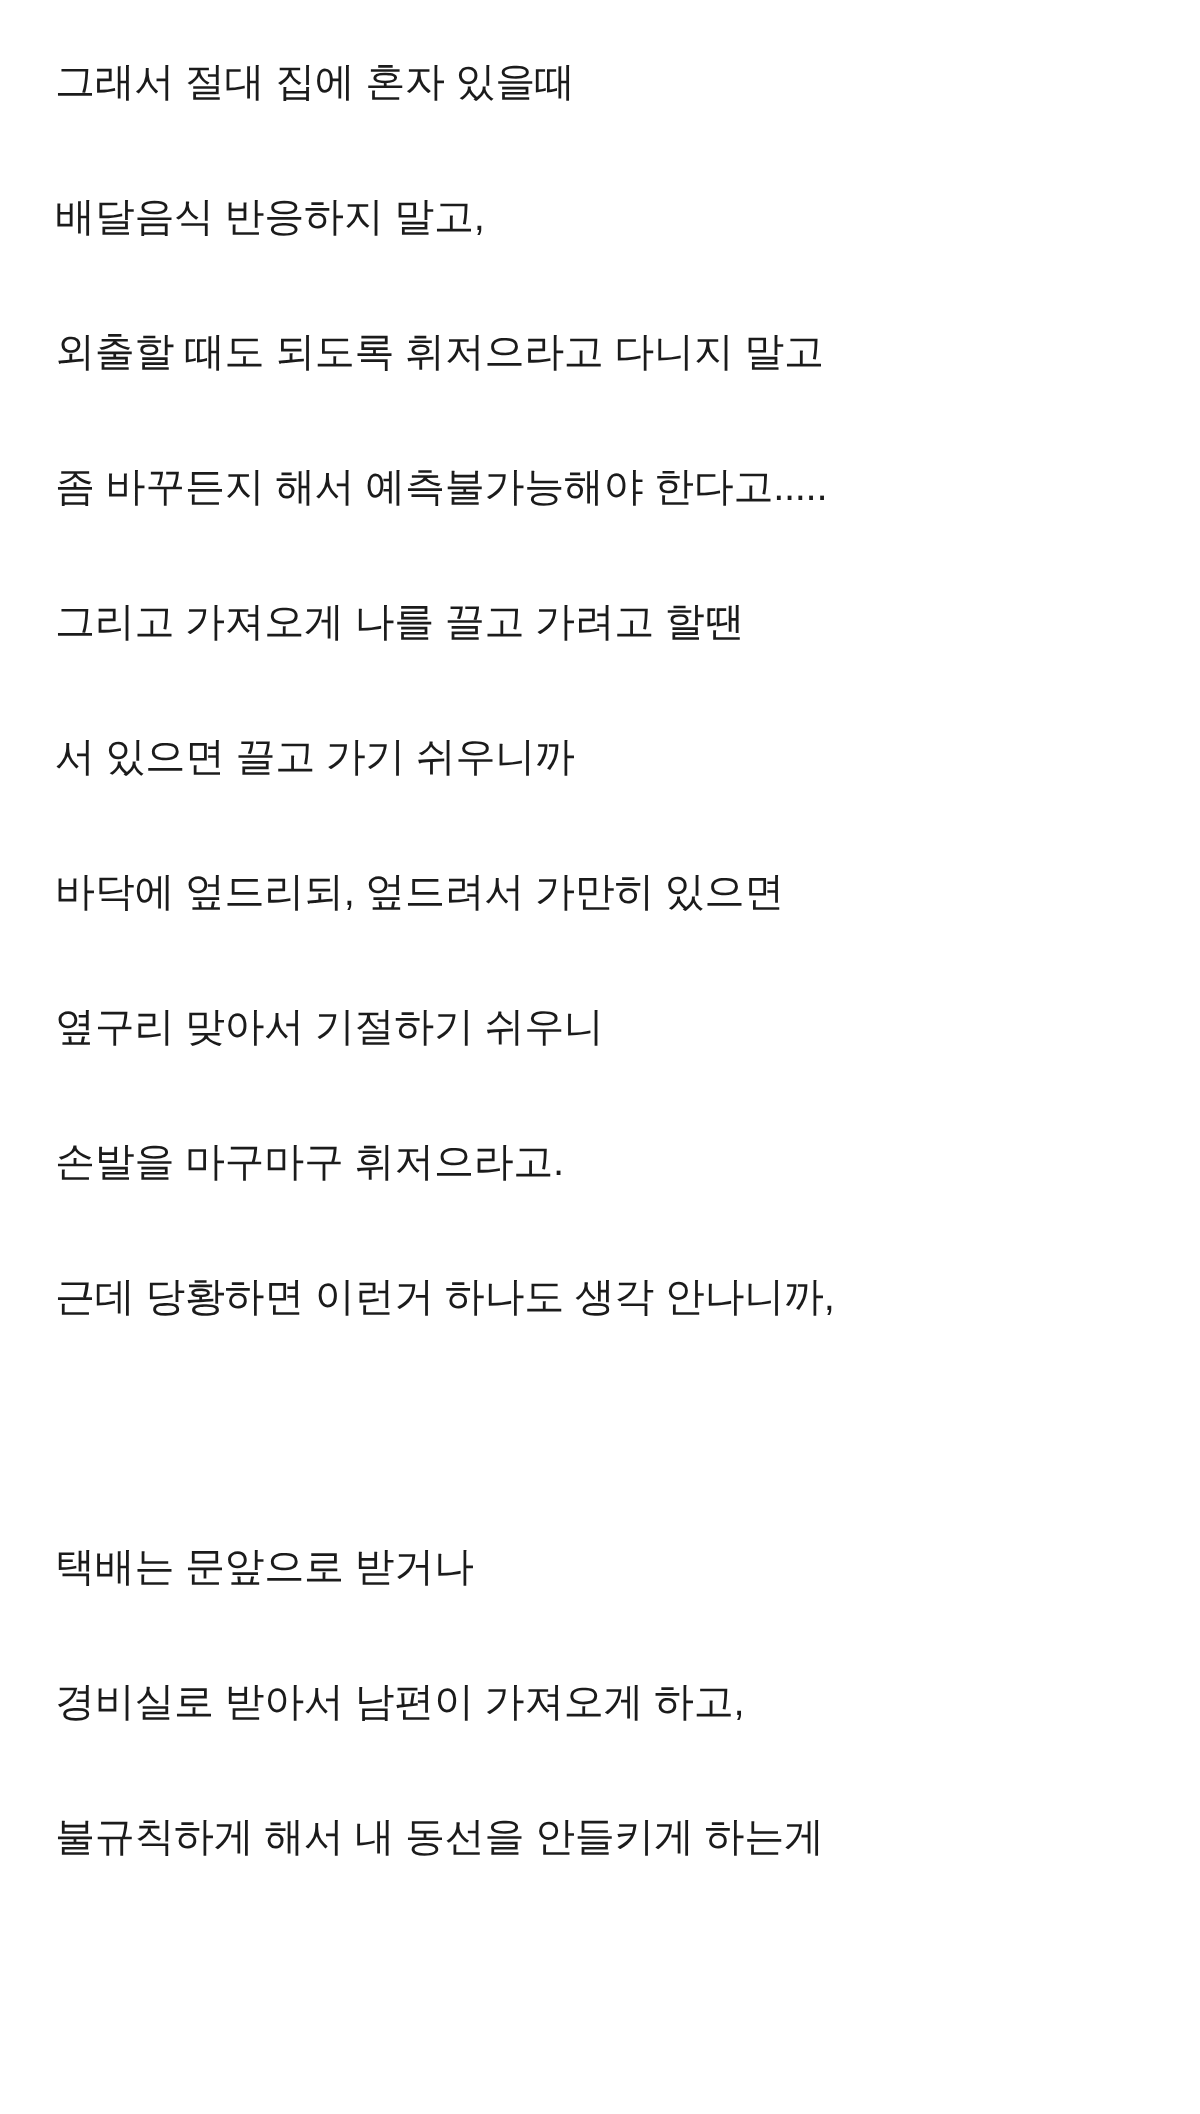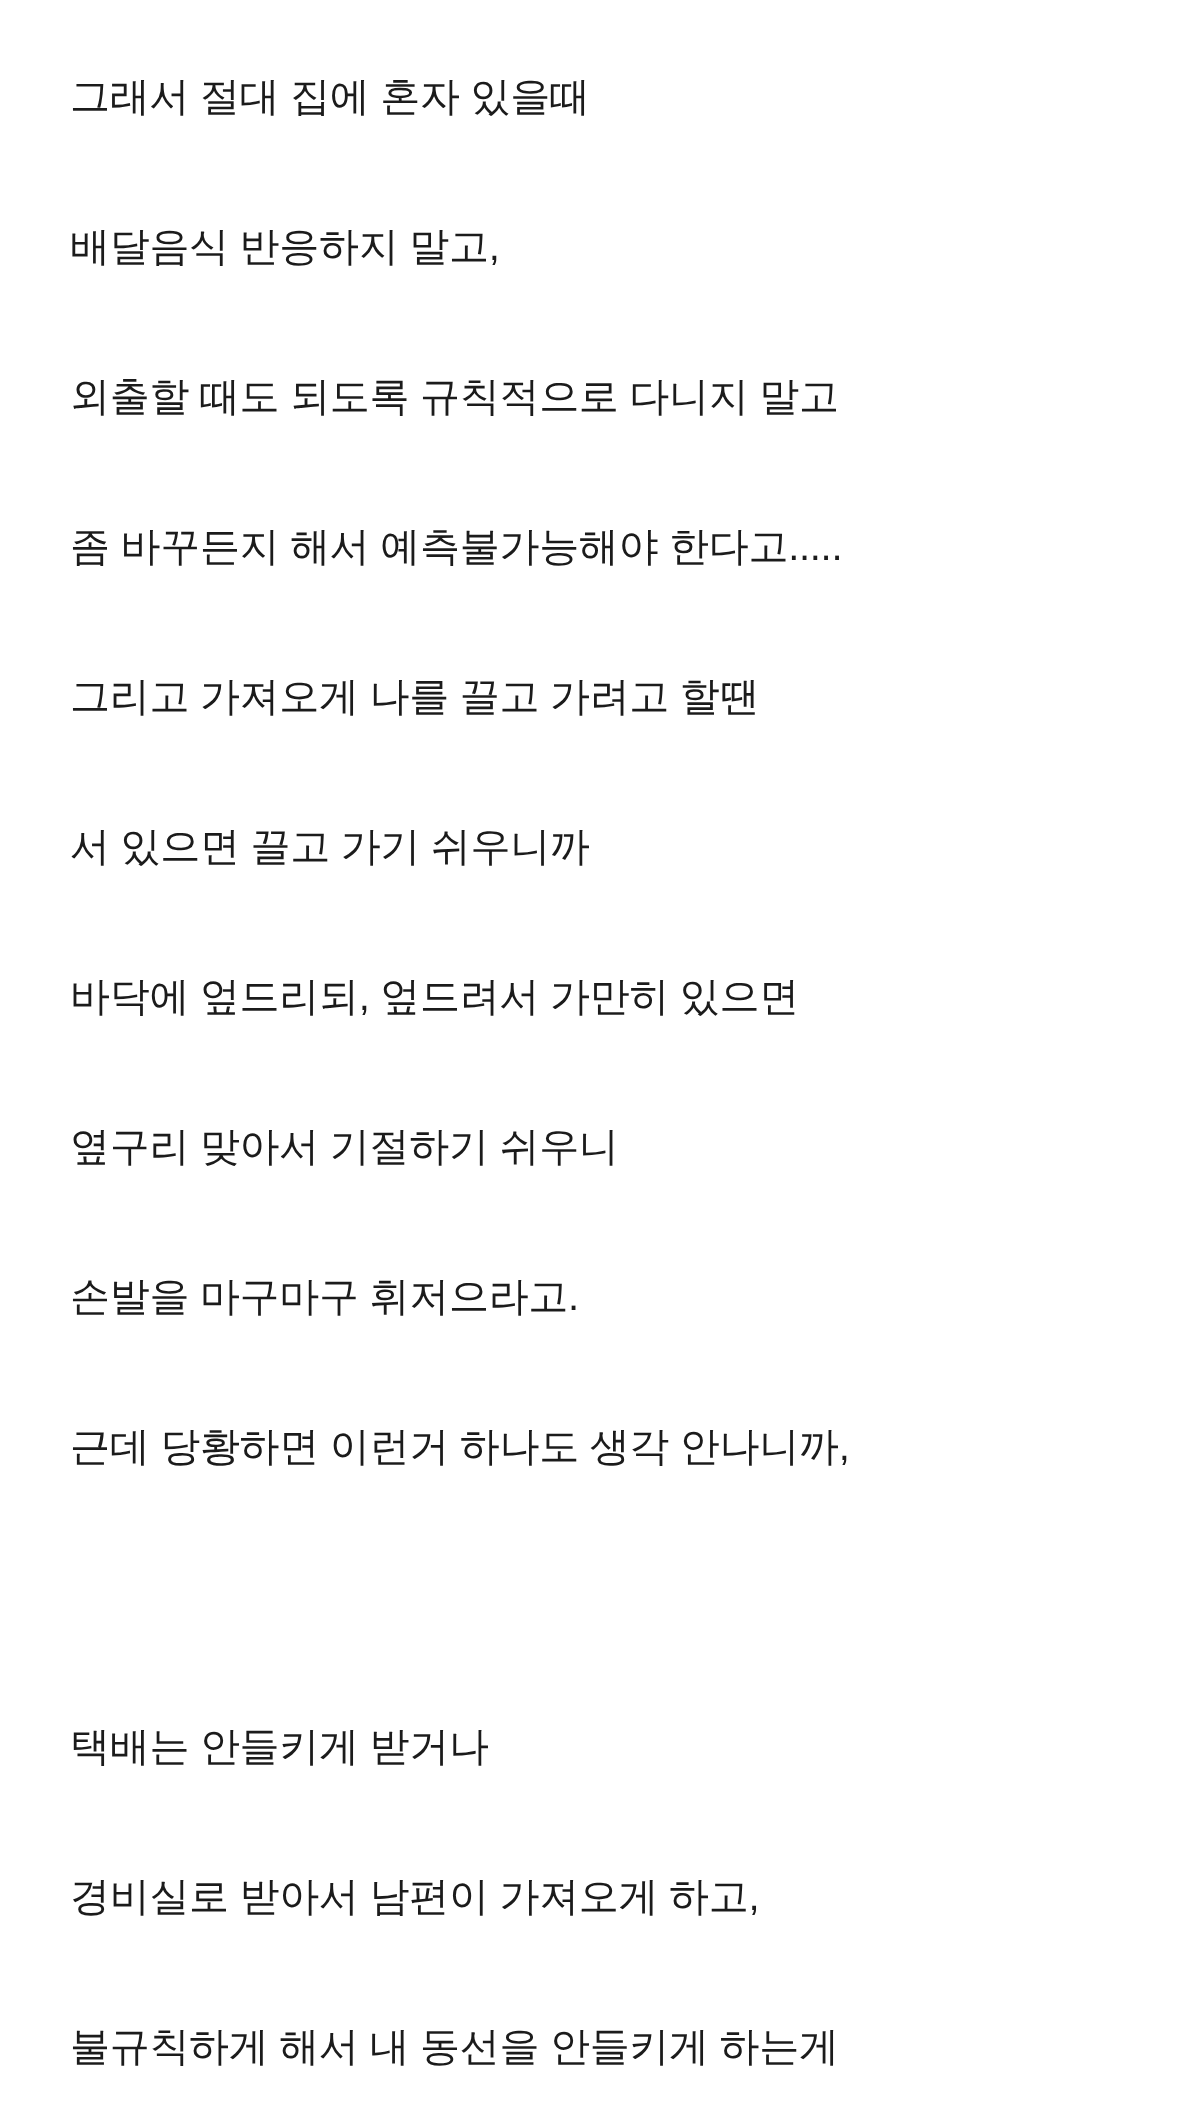--- a/index.html
+++ b/index.html
@@ -23,44 +23,44 @@
   }
   .text-body {
     display: block;
   }
   .para {
     font-size: 40px;
     line-height: 1.18;
     letter-spacing: -0.3px;
     font-weight: 400;
     color: #1b1b1b;
-    margin: 15px;
+    margin: 0;
     padding: 0;
     height: 135px;
     display: flex;
     align-items: center;
     white-space: pre-wrap;
   }
   .para.blank {
     height: 135px;
   }
 </style>
 </head>
 <body>
 
 <div class="page">
   <article class="text-body">
     <p class="para">그래서 절대 집에 혼자 있을때</p>
     <p class="para">배달음식 반응하지 말고,</p>
-    <p class="para">외출할 때도 되도록 규칙적으로 다니지 말고</p>
+    <p class="para">외출할 때도 되도록 휘저으라고 다니지 말고</p>
     <p class="para">좀 바꾸든지 해서 예측불가능해야 한다고.....</p>
     <p class="para">그리고 가져오게 나를 끌고 가려고 할땐</p>
     <p class="para">서 있으면 끌고 가기 쉬우니까</p>
     <p class="para">바닥에 엎드리되, 엎드려서 가만히 있으면</p>
     <p class="para">옆구리 맞아서 기절하기 쉬우니</p>
     <p class="para">손발을 마구마구 휘저으라고.</p>
     <p class="para">근데 당황하면 이런거 하나도 생각 안나니까,</p>
     <p class="para blank"></p>
-    <p class="para">택배는 안들키게 받거나</p>
+    <p class="para">택배는 문앞으로 받거나</p>
     <p class="para">경비실로 받아서 남편이 가져오게 하고,</p>
     <p class="para">불규칙하게 해서 내 동선을 안들키게 하는게</p>
   </article>
 </div>
 
 </body></html>

